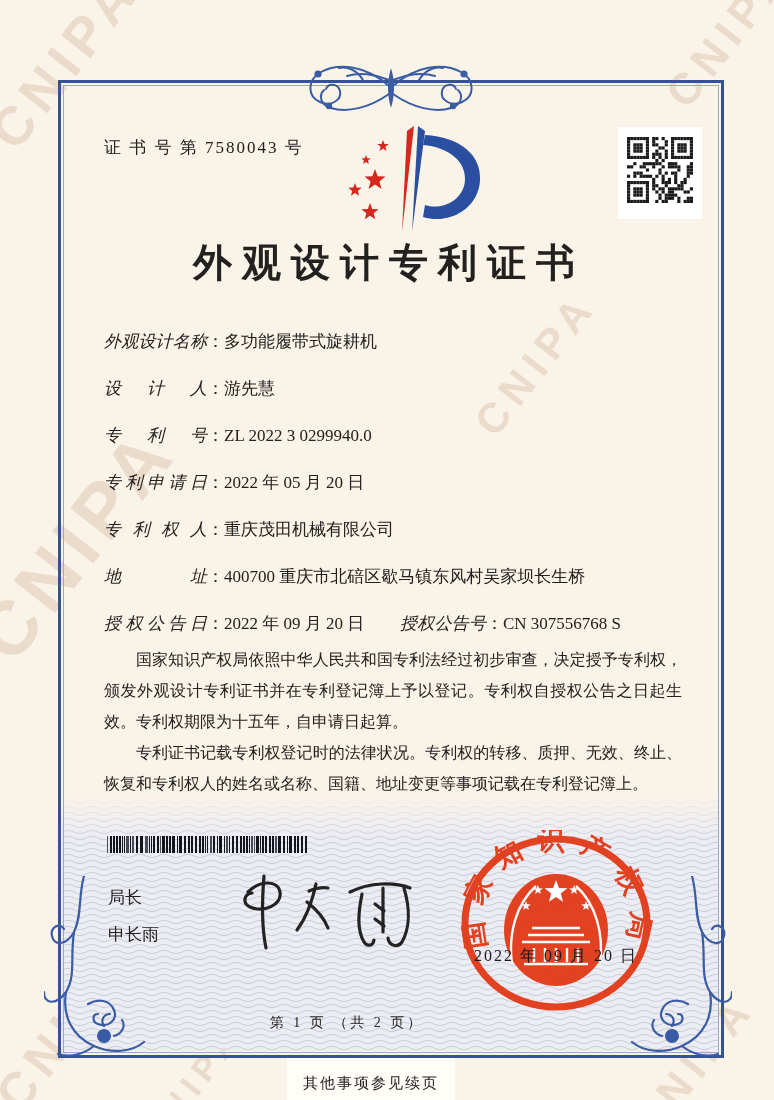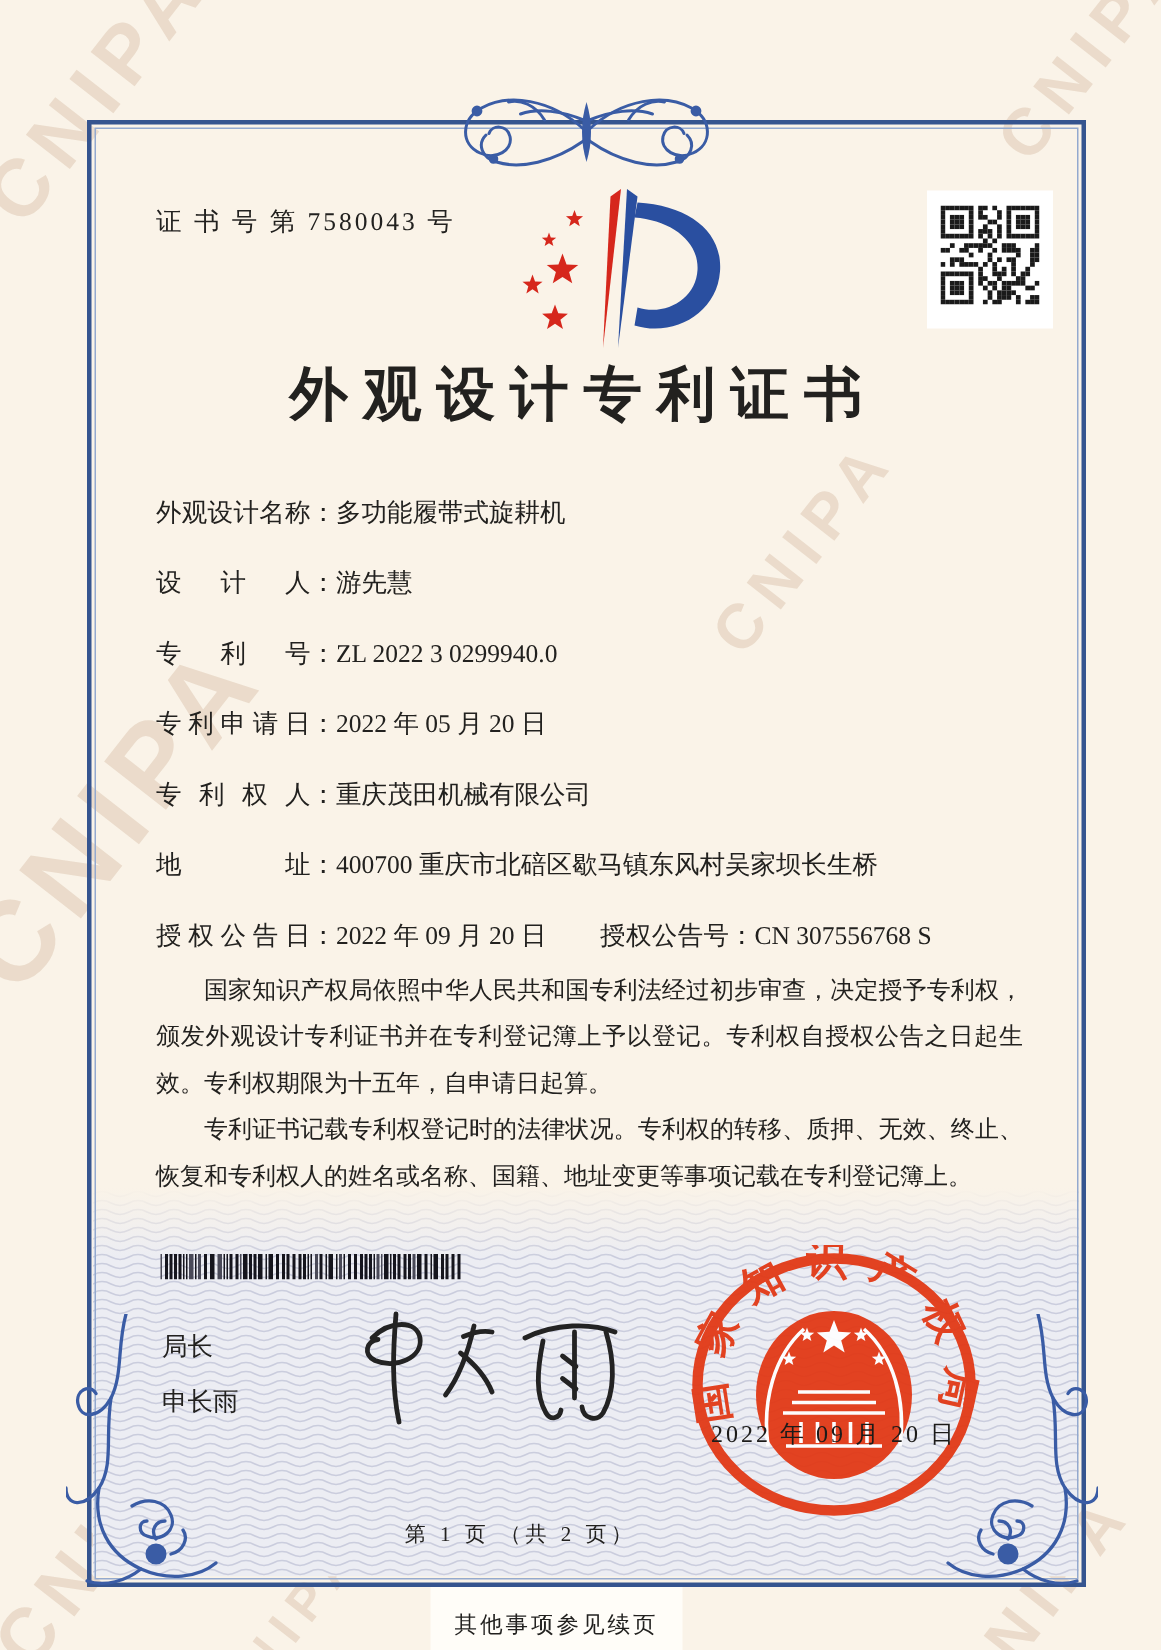--- a/index.html
+++ b/index.html
@@ -18,21 +18,21 @@
   .waves{position:absolute;left:62px;top:792px;width:657px;height:259px;z-index:2;}
   
   .certno{position:absolute;left:104px;top:136px;font-size:17px;letter-spacing:2px;z-index:4;}
   .logo{position:absolute;left:328px;top:120px;z-index:4;}
   .qrbox{position:absolute;left:618px;top:127px;width:84px;height:92px;background:#fff;z-index:4;}
   .qrbox svg{position:absolute;left:9px;top:10px;}
   .title{position:absolute;left:59px;top:236px;width:660px;text-align:center;
          font-size:39px;font-weight:700;letter-spacing:10px;z-index:4;}
   
   .row{position:absolute;left:104px;width:580px;font-size:17px;z-index:4;white-space:nowrap;}
-  .lbl{display:inline-block;width:103px;text-align:justify;text-align-last:justify;}
+  .lbl{display:inline-block;width:103px;text-align:justify;text-align-last:justify;font-style:italic;}
   .pair2{position:absolute;left:296px;top:0;}
   .pair2 .lbl{width:86px;}
   
   .body-text{position:absolute;left:104px;top:646px;width:578px;font-size:16px;
              line-height:31px;text-align:justify;z-index:4;font-family:Liberation Mono, monospace;}
   .body-text p{margin:0;text-indent:2em;}
   
   .barcode{position:absolute;left:106px;top:836px;z-index:4;}
   
   .officer{position:absolute;left:108px;top:886px;z-index:4;

